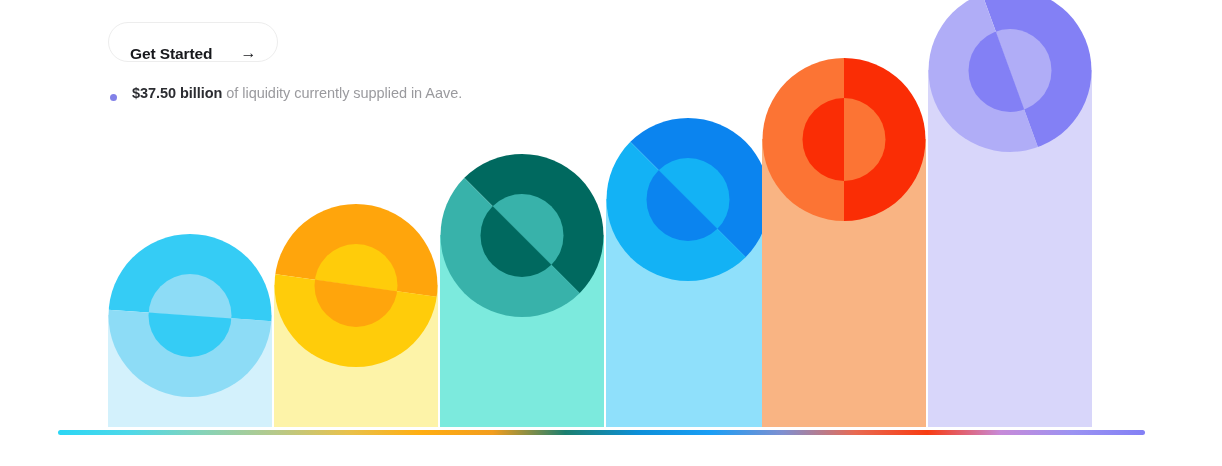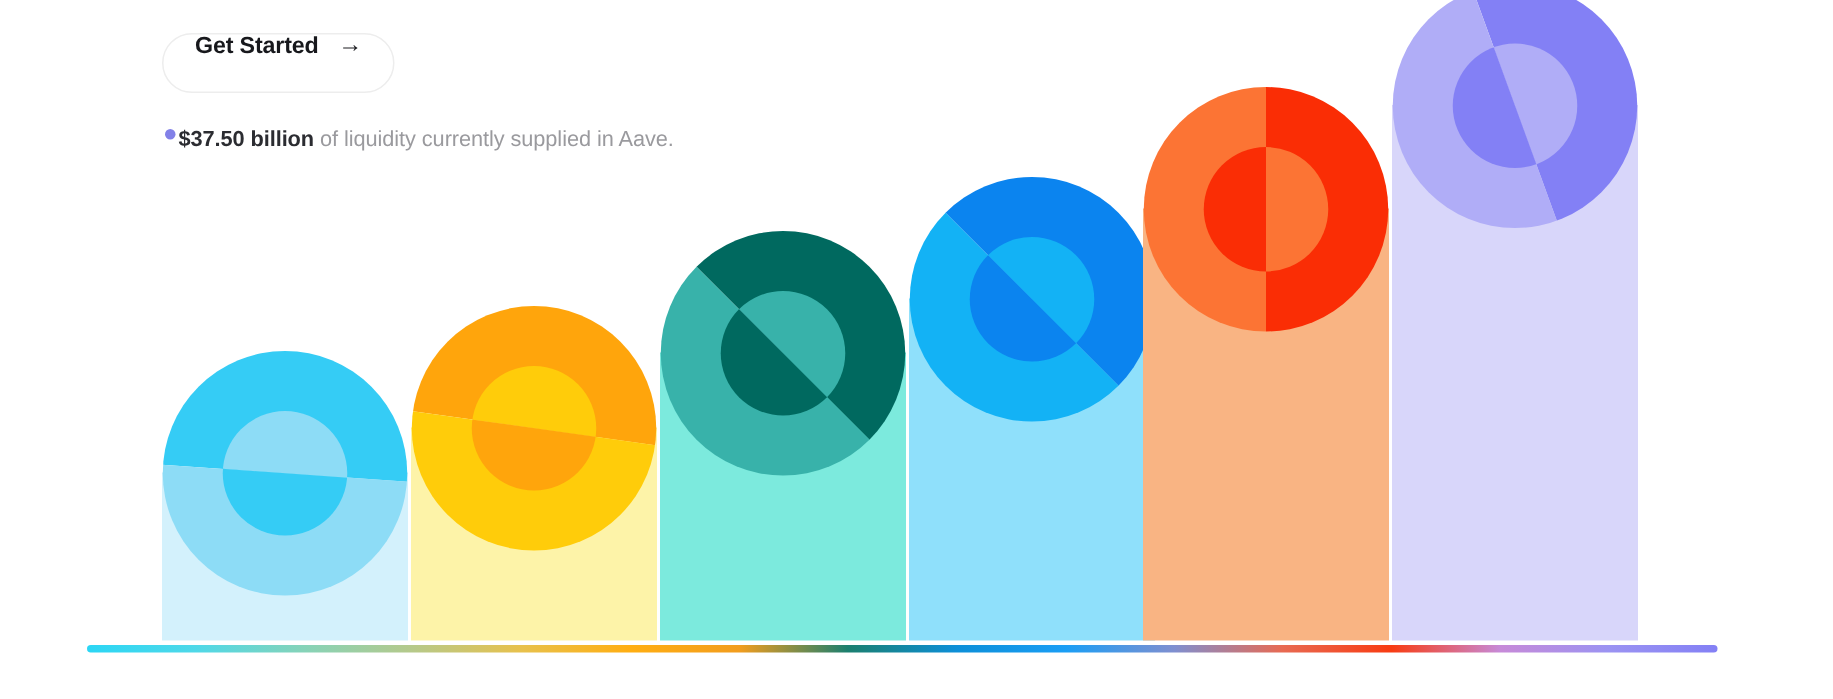--- a/index.html
+++ b/index.html
@@ -8,38 +8,38 @@
     width:1222px;height:466px;background:#ffffff;
     font-family:"Liberation Sans","DejaVu Sans",sans-serif;
     overflow:hidden;position:relative;
   }
   #stage{position:absolute;left:0;top:0;width:1222px;height:466px;}
 
   
   .cta{
     position:absolute;left:108px;top:22px;
     height:40px;box-sizing:border-box;
-    display:inline-flex;align-items:flex-start;gap:13px;
+    display:inline-flex;align-items:flex-end;gap:28px;
     padding:0 21px;
     background:#ffffff;border:1px solid #ededed;border-radius:20px;
     cursor:pointer;
   }
   .cta-label{
     font-size:15.5px;font-weight:700;color:#17181c;
     letter-spacing:-0.1px;line-height:1;white-space:nowrap;
   }
   .cta-arrow{
     font-size:16px;color:#17181c;line-height:1;font-weight:400;
     display:inline-block;transform:translateY(-0.5px);
   }
 
   
   .caption{
     position:absolute;left:110px;top:86px;
-    display:flex;align-items:flex-start;gap:2px;
+    display:flex;align-items:flex-end;gap:15px;
     white-space:nowrap;
   }
   .caption-dot{
     width:7px;height:7px;border-radius:50%;
     background:#8281e8;flex:0 0 auto;
   }
   .caption-text{
     font-size:14.5px;color:#9a9a9e;letter-spacing:-0.05px;line-height:1;
   }
   .caption-strong{color:#2b2c31;font-weight:700;}

